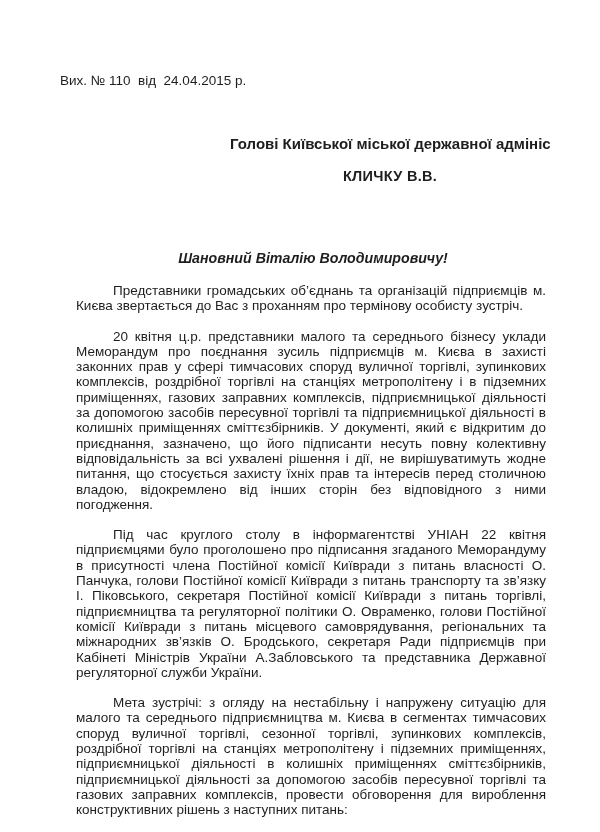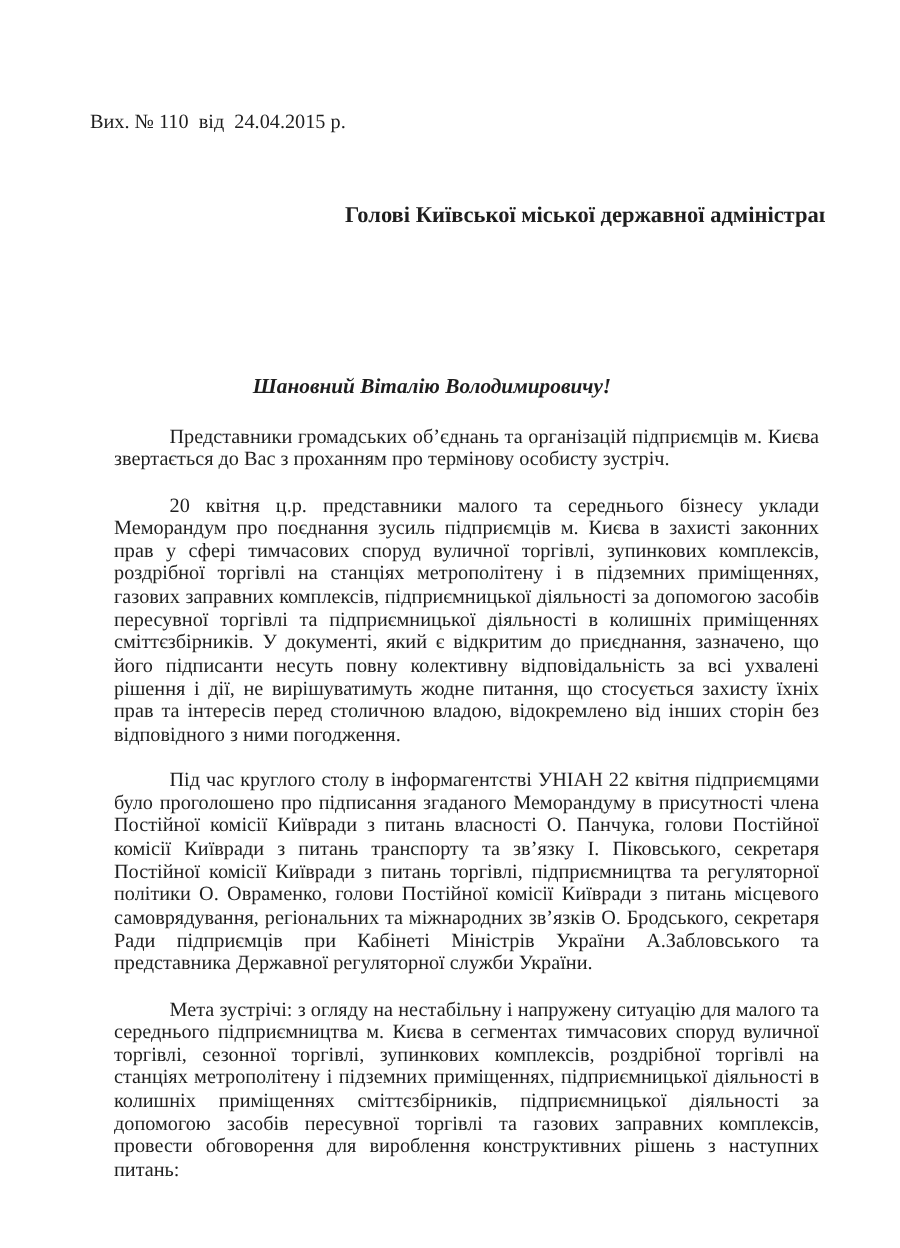--- a/index.html
+++ b/index.html
@@ -5,21 +5,21 @@
   html, body {
     margin: 0;
     padding: 0;
     background: #ffffff;
   }
   .page {
     position: relative;
     width: 550px;
     height: 832px;
     background: #ffffff;
-    font-family: Liberation Serif, serif;
+    font-family: Liberation Sans, sans-serif;
     color: #1e1e1e;
     overflow: hidden;
   }
   .ref-line {
     position: absolute;
     top: 73px;
     left: 60px;
     font-size: 13.5px;
     white-space: pre-wrap;
   }
@@ -43,21 +43,21 @@
     letter-spacing: 0.3px;
   }
   .addressee-address {
     font-style: italic;
     font-size: 12.5px;
     margin-top: 24px;
   }
   .salutation {
     position: absolute;
     top: 250px;
-    left: 45px;
+    left: 70px;
     width: 486px;
     text-align: center;
     font-weight: bold;
     font-style: italic;
     font-size: 14.2px;
   }
   .letter-body {
     position: absolute;
     top: 283px;
     left: 60px;
@@ -73,20 +73,21 @@
 </style>
 </head>
 <body>
 
 <div class="page">
 
   <div class="ref-line">Вих. № 110  від  24.04.2015 р.</div>
 
   <div class="addressee">
     <div class="addressee-title">Голові Київської міської державної адміністрації</div>
+    <div class="addressee-name">КЛИЧКУ В.В.</div>
   </div>
 
   <div class="salutation">Шановний Віталію Володимировичу!</div>
 
   <div class="letter-body">
     <p>Представники громадських об’єднань та організацій підприємців м. Києва звертається до Вас з проханням про термінову особисту зустріч.</p>
     <p>20 квітня ц.р. представники малого та середнього бізнесу уклади Меморандум про поєднання зусиль підприємців м. Києва в захисті законних прав у сфері тимчасових споруд вуличної торгівлі, зупинкових комплексів, роздрібної торгівлі на станціях метрополітену і в підземних приміщеннях, газових заправних комплексів, підприємницької діяльності за допомогою засобів пересувної торгівлі та підприємницької діяльності в колишніх приміщеннях сміттєзбірників. У документі, який є відкритим до приєднання, зазначено, що його підписанти несуть повну колективну відповідальність за всі ухвалені рішення і дії, не вирішуватимуть жодне питання, що стосується захисту їхніх прав та інтересів перед столичною владою, відокремлено від інших сторін без відповідного з ними погодження.</p>
     <p>Під час круглого столу в інформагентстві УНІАН 22 квітня підприємцями було проголошено про підписання згаданого Меморандуму в присутності члена Постійної комісії Київради з питань власності О. Панчука, голови Постійної комісії Київради з питань транспорту та зв’язку І. Піковського, секретаря Постійної комісії Київради з питань торгівлі, підприємництва та регуляторної політики О. Овраменко, голови Постійної комісії Київради з питань місцевого самоврядування, регіональних та міжнародних зв’язків О. Бродського, секретаря Ради підприємців при Кабінеті Міністрів України А.Забловського та представника Державної регуляторної служби України.</p>
     <p>Мета зустрічі: з огляду на нестабільну і напружену ситуацію для малого та середнього підприємництва м. Києва в сегментах тимчасових споруд вуличної торгівлі, сезонної торгівлі, зупинкових комплексів, роздрібної торгівлі на станціях метрополітену і підземних приміщеннях, підприємницької діяльності в колишніх приміщеннях сміттєзбірників, підприємницької діяльності за допомогою засобів пересувної торгівлі та газових заправних комплексів, провести обговорення для вироблення конструктивних рішень з наступних питань:</p>
   </div>

